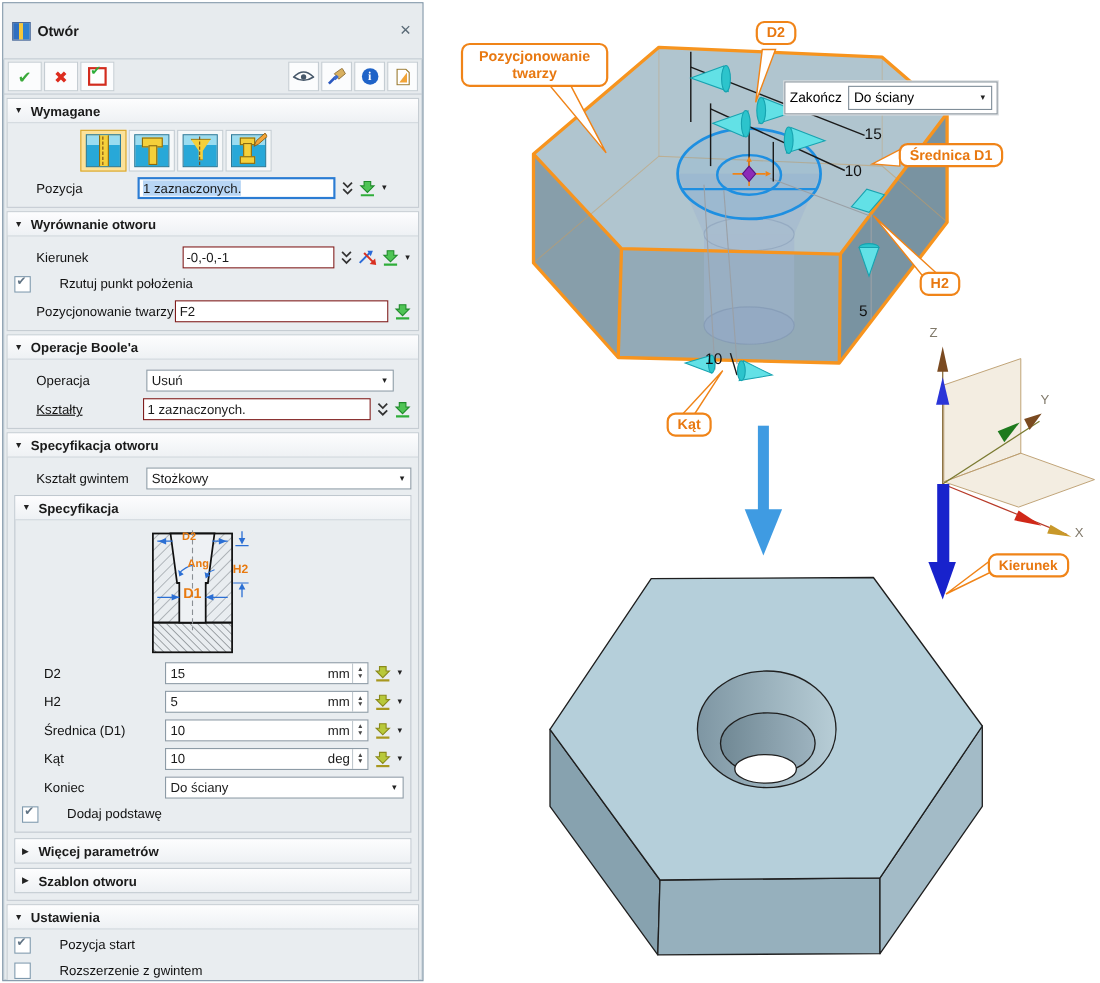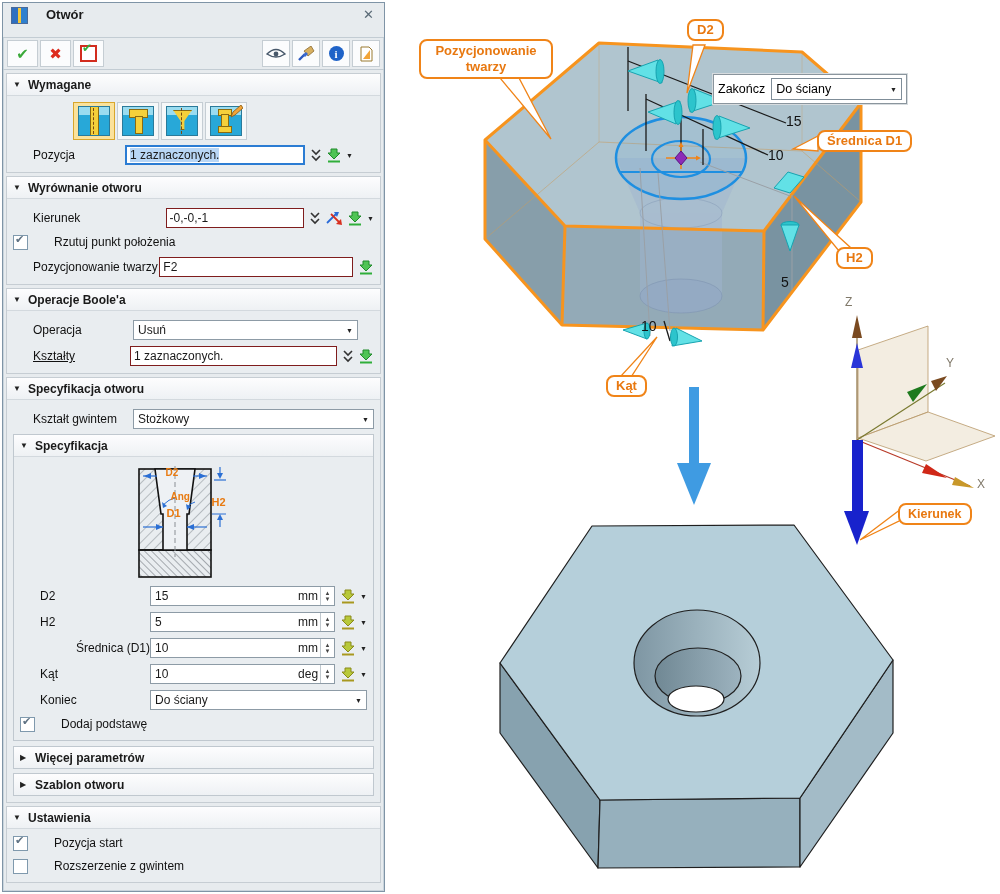--- a/index.html
+++ b/index.html
@@ -1,21 +1,21 @@
 <!DOCTYPE html>
 <html><head>
 <meta charset="utf-8">
 <style>
   html,body{margin:0;padding:0;background:#fff;font-family:"Liberation Sans","DejaVu Sans",sans-serif;}
   #stage{position:relative;width:1000px;height:894px;background:#fff;overflow:hidden;}
 
   
   .dialog{position:absolute;left:2px;top:2px;width:381px;height:888px;background:#e7ebee;
           border:1px solid #7f94a6;box-shadow:0 0 0 1px #c9d4dc inset;font-size:12px;color:#1a1a1a;overflow:hidden;}
-  .titlebar{height:26px;display:flex;padding:4px 6px;border-bottom:1px solid #c3ccd3;background:#e7ebee;gap:12px;}
+  .titlebar{height:26px;display:flex;align-items:center;padding:12px 6px;border-bottom:1px solid #c3ccd3;background:#e7ebee;}
   .title-icon{width:15px;height:15px;margin:0 6px 0 2px;border:1px solid #4a6a9a;
       background:linear-gradient(90deg,#2f6fc0 0 38%,#f5c73a 38% 62%,#2f80cf 62% 100%);}
   .title-text{font-weight:bold;font-size:13px;}
   .close-x{margin-left:auto;color:#5a6a76;font-size:13px;font-weight:bold;cursor:default;padding:0 4px;}
   .toolbar{height:31px;display:flex;align-items:center;padding:0 4px;gap:2px;border-bottom:1px solid #c3ccd3;}
   .tbtn{width:29px;height:25px;background:#fbfcfd;border:1px solid #c5cdd3;display:flex;align-items:center;justify-content:center;}
   .tbtn.right{width:26px;}
   .sp{flex:1;}
   .ok-glyph{color:#3aa93a;font-size:15px;font-weight:bold;}
   .cancel-glyph{color:#dd2c1e;font-size:15px;font-weight:bold;}
@@ -304,21 +304,21 @@
                 <polygon points="107,39 112,42 108,45" fill="#2b6fd4"></polygon>
 
                 <line x1="64" y1="62" x2="84" y2="62" stroke="#2b6fd4" stroke-width="1.2"></line>
                 <polygon points="77,59 77,65 84,62" fill="#2b6fd4"></polygon>
                 <line x1="108" y1="62" x2="128" y2="62" stroke="#2b6fd4" stroke-width="1.2"></line>
                 <polygon points="115,59 115,65 108,62" fill="#2b6fd4"></polygon>
               </svg>
               <div class="diag-lab" style="left:87px;top:2px;">D2</div>
               <div class="diag-lab" style="left:92px;top:26px;">Ang</div>
               <div class="diag-lab" style="left:133px;top:31px;font-size:11px;">H2</div>
-              <div class="diag-lab" style="left:88px;top:42px;font-size:11px;">D1</div>
+              <div class="diag-lab" style="left:88px;top:51px;font-size:13px;">D1</div>
             </div>
 
             <div class="row">
               <div class="lbl" style="width:110px;">D2</div>
               <div class="numfield" style="flex:1;">
                 <span>15</span>
                 <span class="unit">mm</span>
                 <div class="spin">
                     <span>▲</span>
                     <span>▼</span>
@@ -344,21 +344,21 @@
               </div>
               <div class="icl">
                 <svg width="16" height="16" viewBox="0 0 16 16">
                   <polygon points="5,2 11,2 11,6 14,6 8,12 2,6 5,6" fill="#b8c93a" stroke="#8a8a1a" stroke-width="1"></polygon>
                   <line x1="2" y1="14.5" x2="14" y2="14.5" stroke="#a8981f" stroke-width="2"></line>
                 </svg>
                 <span class="caret-out">▼</span>
               </div>
             </div>
             <div class="row">
-              <div class="lbl" style="width:110px;text-align:right;">Średnica (D1)</div>
+              <div class="lbl" style="width:110px;">Średnica (D1)</div>
               <div class="numfield" style="flex:1;">
                 <span>10</span>
                 <span class="unit">mm</span>
                 <div class="spin">
                     <span>▲</span>
                     <span>▼</span>
                   </div>
               </div>
               <div class="icl">
                 <svg width="16" height="16" viewBox="0 0 16 16">

